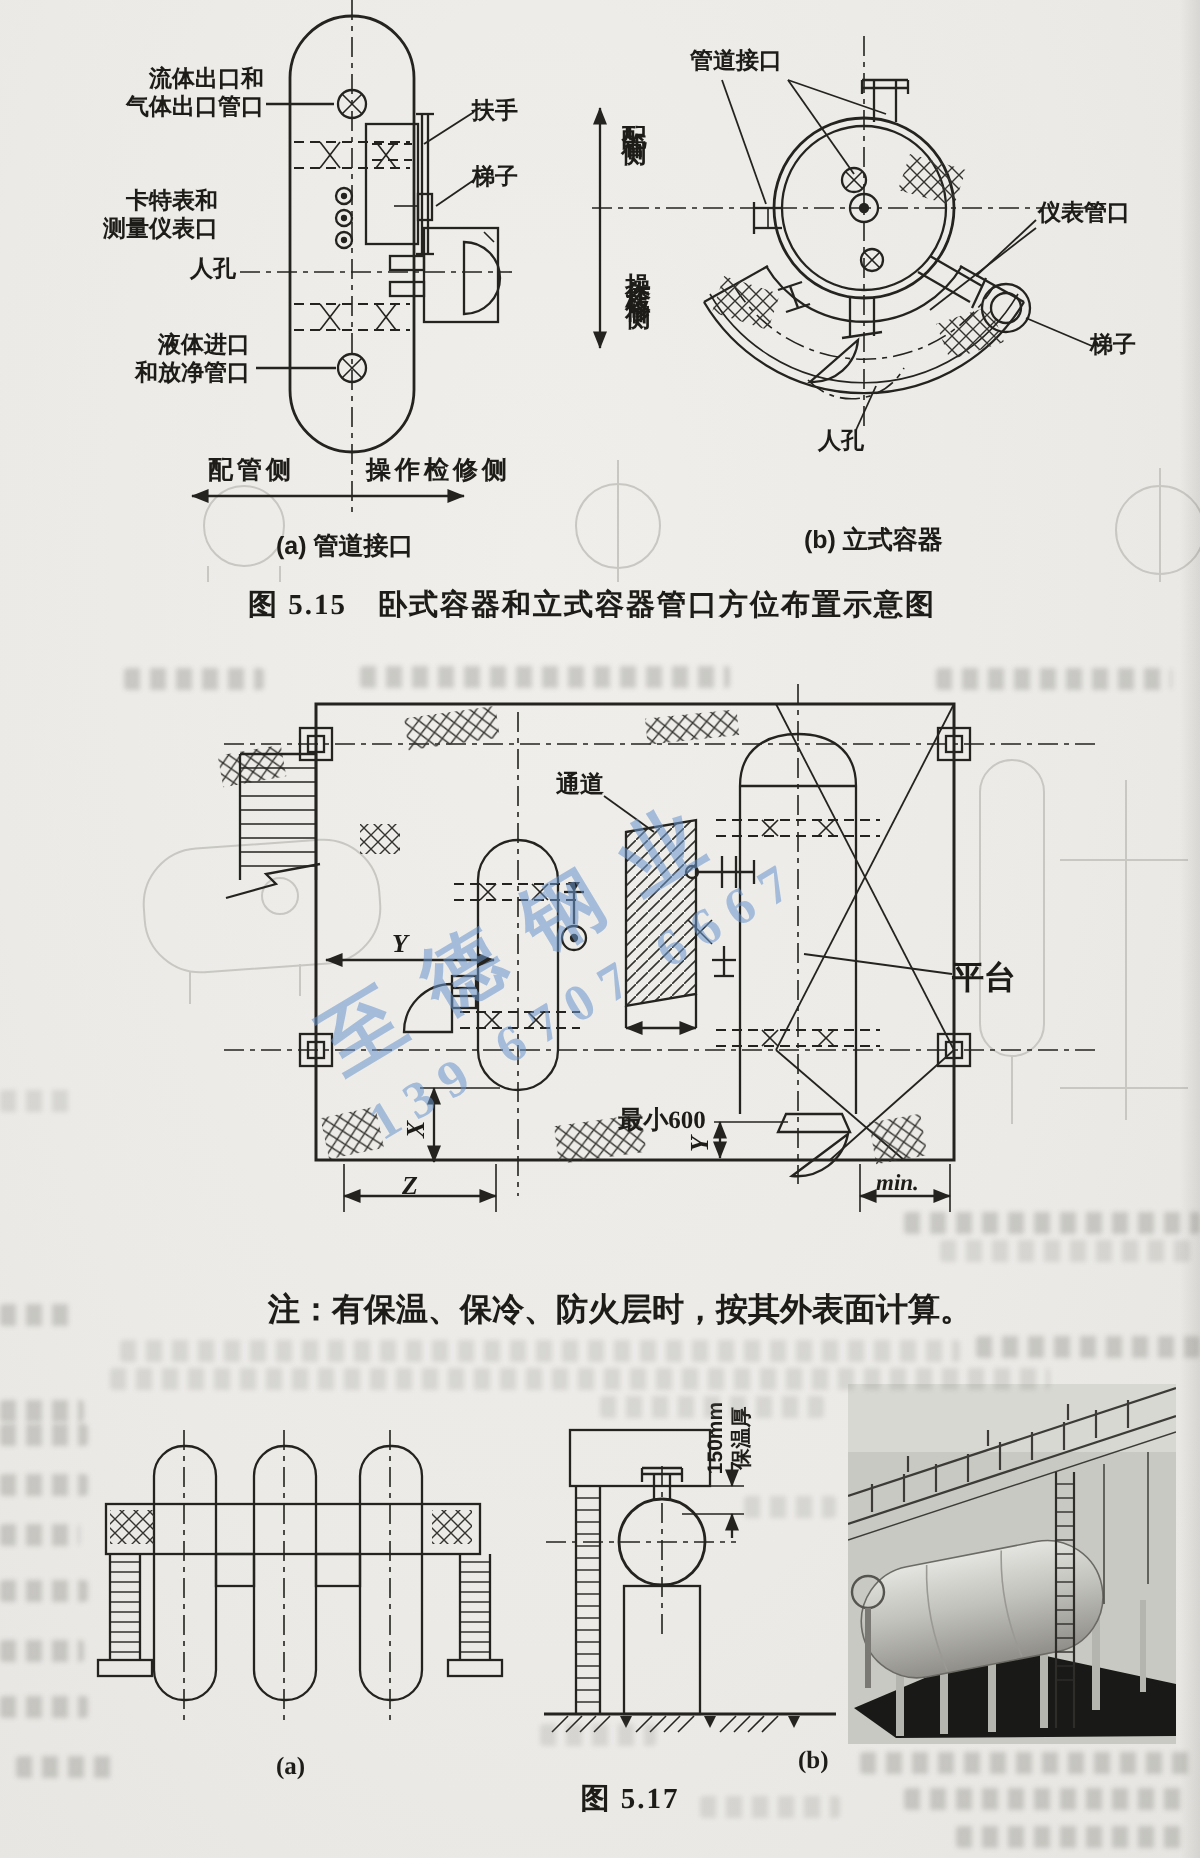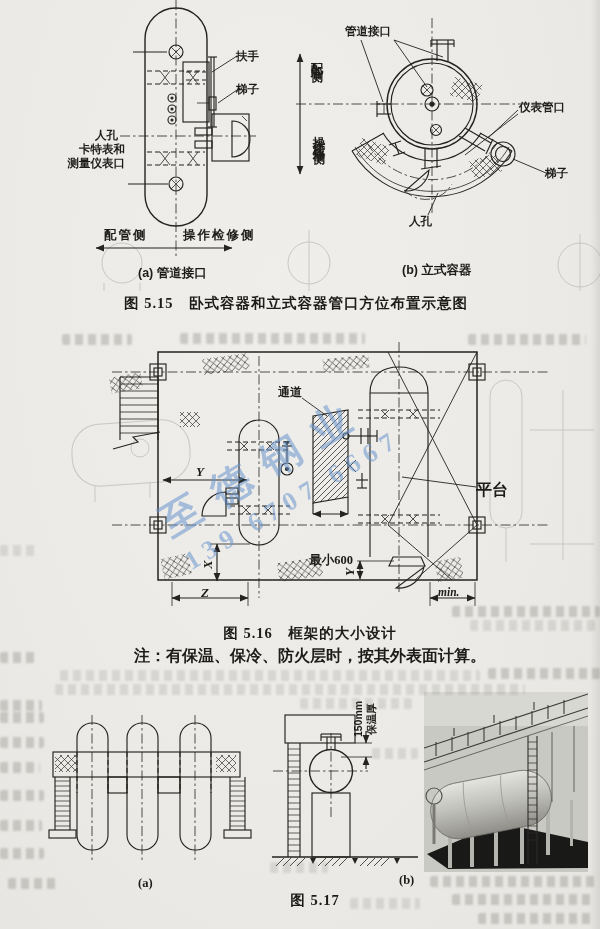--- a/index.html
+++ b/index.html
@@ -186,23 +186,27 @@
       <path d="M429,170 A23,23 0 0 1 405,191 Z"></path>
       <path class="cl" d="M404,190 A30,30 0 0 0 452,184"></path>
 
       <circle cx="503" cy="154" r="12"></circle>
         <circle cx="503" cy="154" r="7.5"></circle>
       <line x1="546" y1="173" x2="513" y2="159" stroke-width=".9"></line>
       <line x1="428" y1="215" x2="438" y2="193" stroke-width=".9"></line>
     </g>
   </svg>
 
-  <div class="lbl ra" style="left:38px;top:95px;width:87px;margin-top:48px;">卡特表和
+  <div class="lbl ra" style="left:40px;top:34px;width:92px;">流体出口和
+气体出口管口</div>
+  <div class="lbl ra" style="left:22px;top:95px;width:87px;">卡特表和
 测量仪表口</div>
   <div class="lbl ra" style="left:70px;top:129px;width:48px;">人孔</div>
+  <div class="lbl ra" style="left:38px;top:167px;width:87px;">液体进口
+和放净管口</div>
   <div class="lbl" style="left:236px;top:50px;">扶手</div>
   <div class="lbl" style="left:236px;top:83px;">梯子</div>
   <div class="lbl side" style="left:104px;top:228px;">配管侧</div>
   <div class="lbl side" style="left:183px;top:228px;">操作检修侧</div>
   <div class="lbl sub" style="left:138px;top:266px;">(a) 管道接口</div>
   <div class="lbl" style="left:345px;top:25px;">管道接口</div>
   <div class="lbl" style="left:519px;top:101px;">仪表管口</div>
   <div class="lbl" style="left:545px;top:167px;">梯子</div>
   <div class="lbl" style="left:409px;top:215px;">人孔</div>
   <div class="lbl sub" style="left:402px;top:263px;">(b) 立式容器</div>
@@ -366,21 +370,20 @@
   </svg>
 
   <div class="lbl" style="left:278px;top:385px;font-size:12px;">通道</div>
   <div class="lbl" style="left:476px;top:480px;font-size:16px;">平台</div>
   <div class="lbl serif ctr" style="left:303px;top:529px;width:56px;font-size:12.5px;margin-top:24px;">最小600</div>
   <div class="lbl serif" style="left:438px;top:586px;font-size:11.5px;font-style:italic;">min.</div>
   <div class="lbl dim" style="left:196px;top:464px;">Y</div>
   <div class="lbl dim rot" style="left:200px;top:553px;width:16px;height:16px;">X</div>
   <div class="lbl dim" style="left:201px;top:585px;">Z</div>
   <div class="lbl dim rot" style="left:342px;top:560px;width:16px;height:16px;">Y</div>
-  <div class="lbl cap serif ctr" style="left:150px;top:625px;width:320px;">图 5.16　框架的大小设计</div>
   <div class="lbl serif ctr" style="left:130px;top:646px;width:360px;font-size:16px;">注：有保温、保冷、防火层时，按其外表面计算。</div>
 
   <div id="watermark" style="color: rgb(106, 149, 204);">
     <div class="w1">至德钢业</div>
     <div class="w2">139 6707 6667</div>
   </div>
 
   <svg style="left:40px;top:700px;" width="215" height="175" viewBox="0 0 215 175">
     <defs>
       <pattern id="gC" patternUnits="userSpaceOnUse" width="7" height="7">

